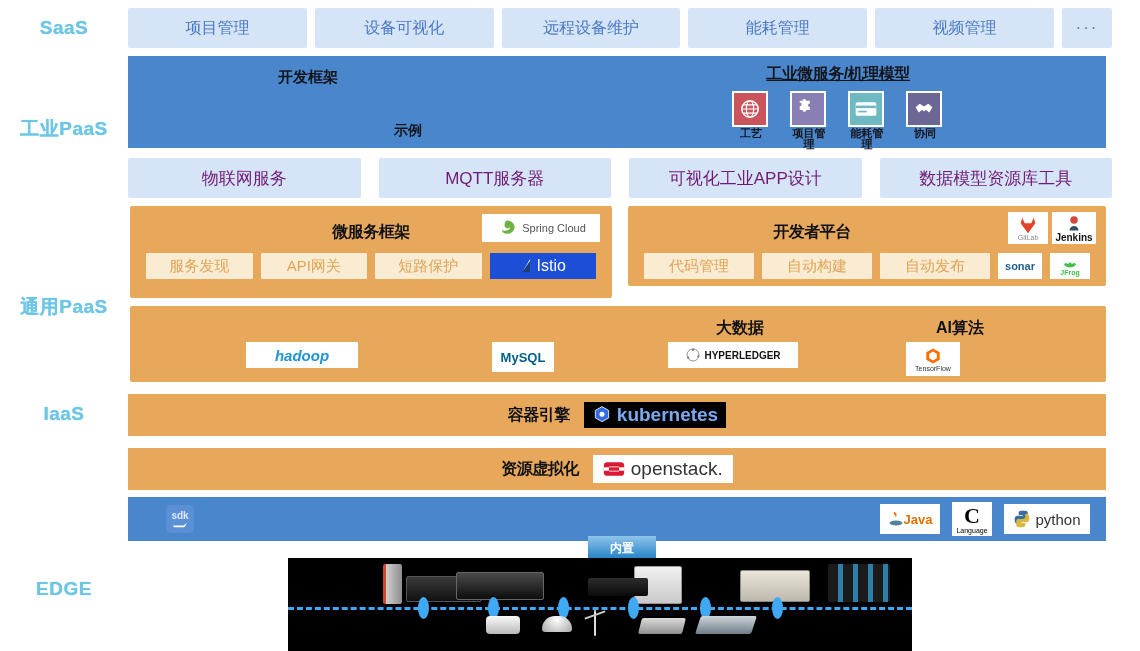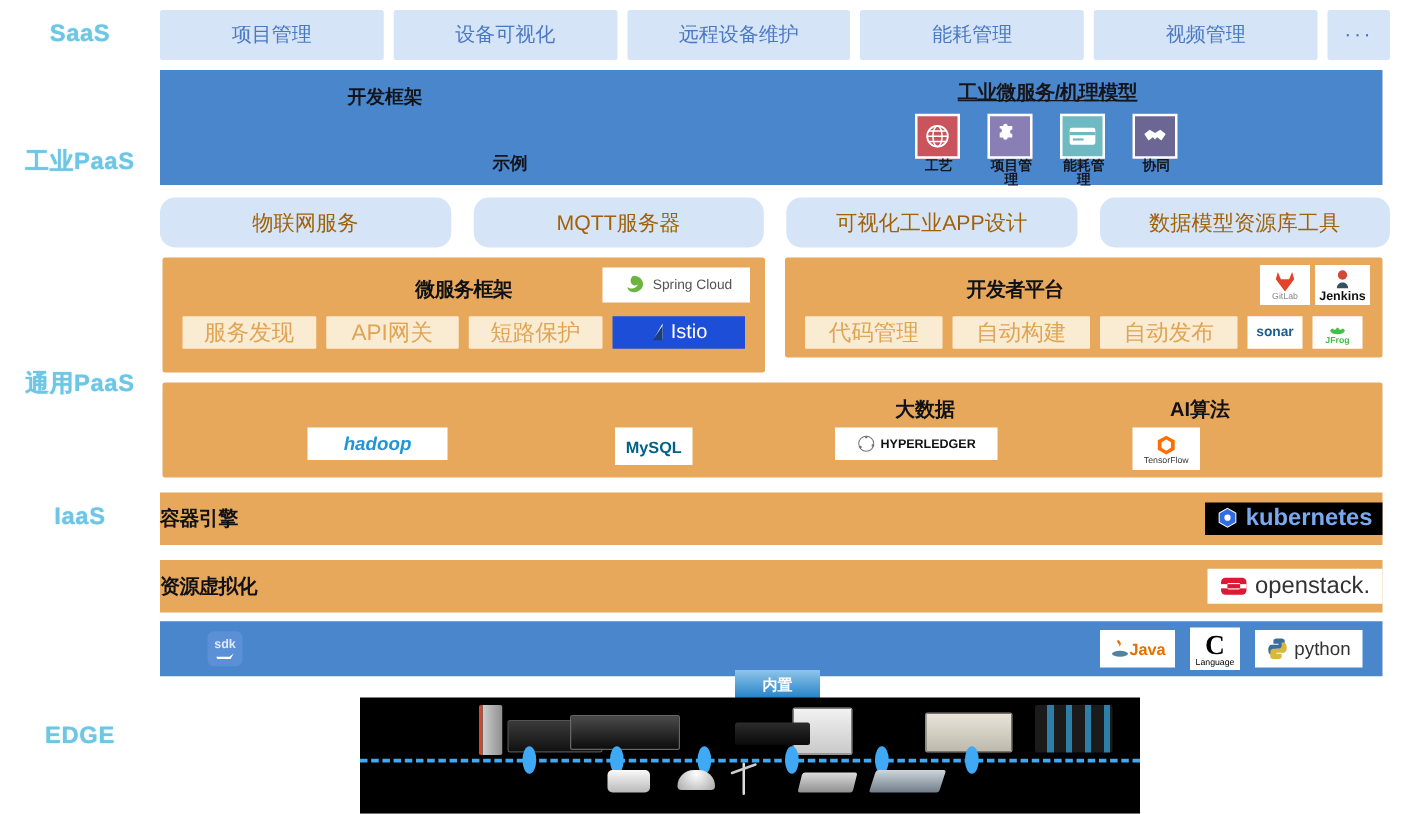--- a/index.html
+++ b/index.html
@@ -53,48 +53,48 @@
   .micro-cap{
     color:#14161c;font-size:11px;font-weight:bold;text-align:center;
     margin-top:1px;line-height:1;
   }
   
   .svc-row{
     position:absolute;left:128px;top:158px;width:984px;height:40px;
     display:flex;gap:18px;
   }
   .svc-btn{
-    flex:1;background:#D6E4F7;border-radius:12px;
-    display:flex;align-items:center;justify-content:center;
-    color:#a16207;font-size:17px;
+    flex:1;background:#D6E4F7;border-radius:2px;
+    display:flex;align-items:center;justify-content:center;
+    color:#701a75;font-size:17px;
   }
   .obox{
     position:absolute;background:#E8A85C;border-radius:2px;
   }
   .obox-title{
     text-align:center;color:#101216;font-size:16px;font-weight:bold;
     padding-top:16px;letter-spacing:-0.5px;
   }
   .chiprow{
     display:flex;gap:8px;padding:0 16px;margin-top:10px;align-items:center;
   }
   .chip{
     flex:1;height:26px;background:#FAEBD3;border-radius:1px;
     display:flex;align-items:center;justify-content:center;
-    color:#E0A455;font-size:18px;
+    color:#E0A455;font-size:15px;
   }
   .logo{
     background:#fff;display:flex;align-items:center;justify-content:center;
     box-sizing:border-box;
   }
   .logo-txt{font-size:11px;color:#333;white-space:nowrap;}
   
   .bar{
     position:absolute;left:128px;width:978px;background:#E8A85C;
-    display:flex;align-items:center;justify-content:space-between;gap:14px;
+    display:flex;align-items:center;justify-content:center;gap:14px;
   }
   .bar-label{color:#101216;font-size:16px;font-weight:bold;letter-spacing:-0.5px;}
   
   .sdk-band{
     position:absolute;left:128px;top:497px;width:978px;height:44px;
     background:#4A86CB;display:flex;align-items:center;
   }
   
   .builtin{
     position:absolute;left:588px;top:536px;width:68px;height:24px;

